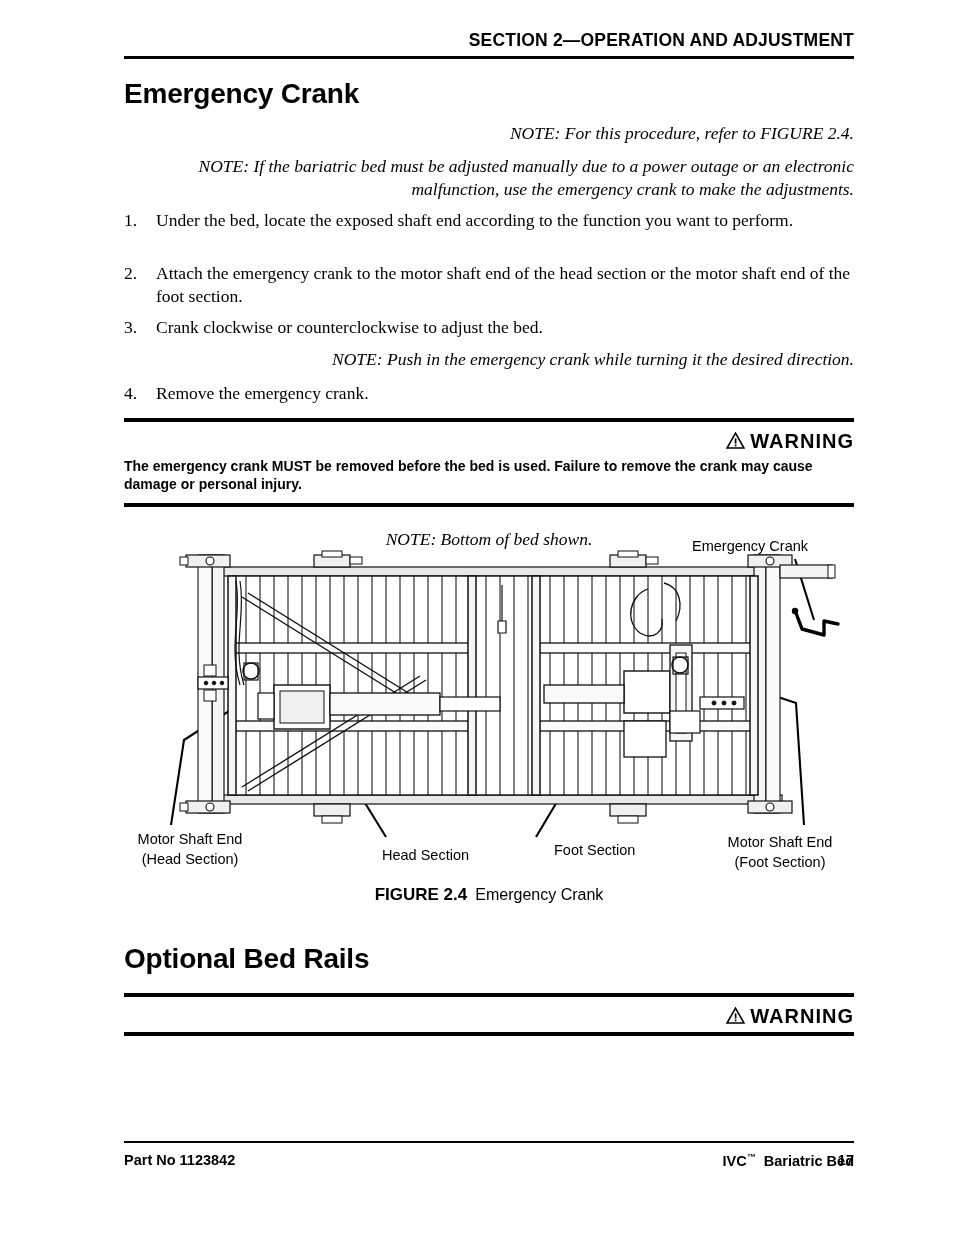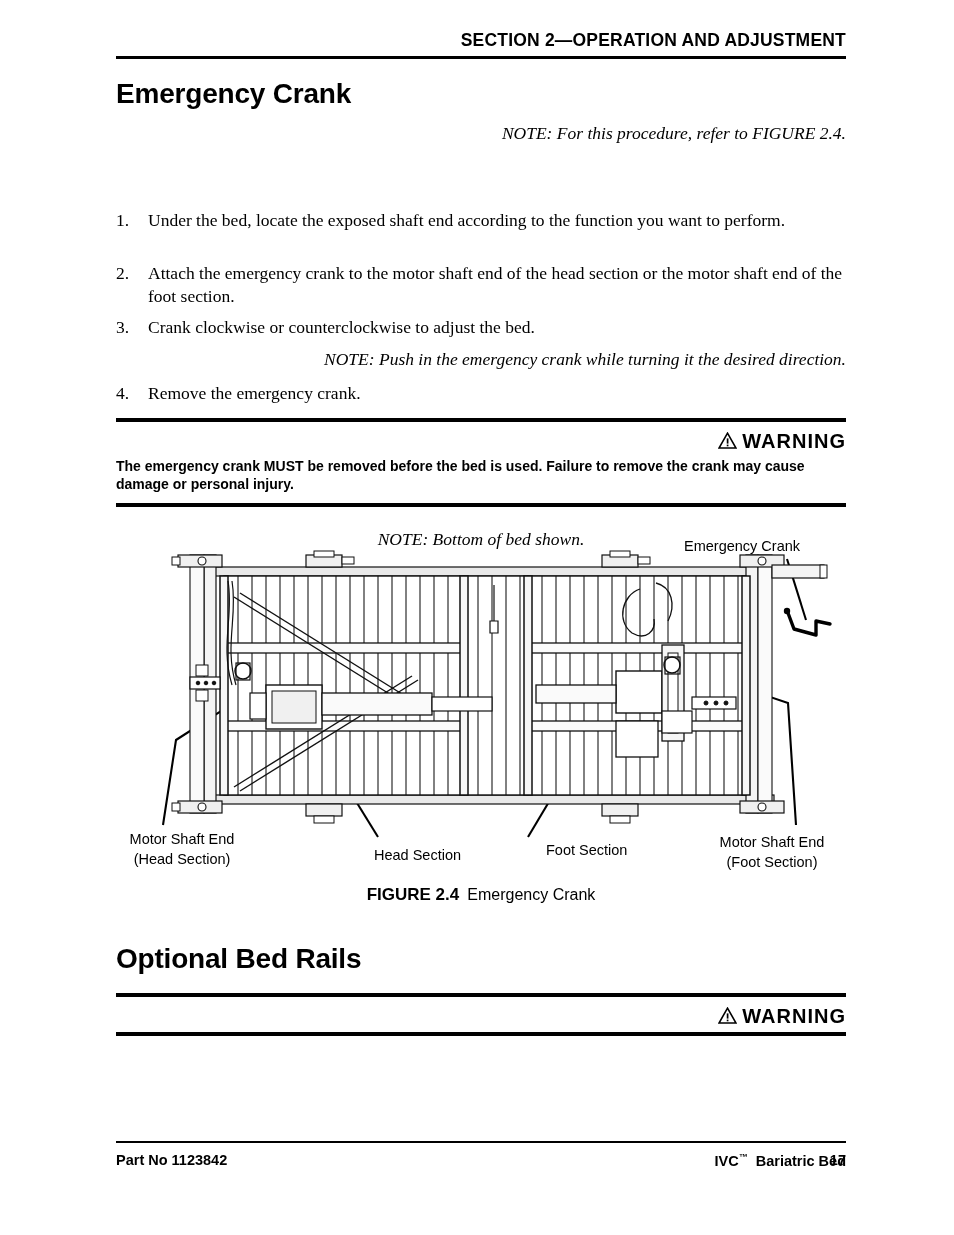--- a/index.html
+++ b/index.html
@@ -10,21 +10,21 @@
   body {
     width: 954px;
     height: 1235px;
     position: relative;
     font-family: "Liberation Sans", sans-serif;
     color: #000000;
     overflow: hidden;
   }
   .page {
     position: absolute;
-    left: 4px; top: 0;
+    left: 12px; top: 0;
     width: 810px;
     height: 1235px;
   }
 
   
   .header {
     position: absolute;
     left: 112px;
     top: 30px;
     width: 730px;
@@ -188,20 +188,21 @@
 
   <div class="header">
     <span class="header-title">SECTION 2—OPERATION AND ADJUSTMENT</span>
   </div>
   <div class="header-rule"></div>
 
   <div class="h1" id="heading-emergency-crank">Emergency Crank</div>
 
   <div class="note" style="top:122px;">NOTE: For this procedure, refer to FIGURE 2.4.</div>
 
+  <div class="note" style="top:155px;">NOTE: If the bariatric bed must be adjusted manually due to a power outage or an electronic malfunction, use the emergency crank to make the adjustments.</div>
 
   <div class="step" style="top:209px;">
     <span class="step-num">1.</span>
     <span class="step-text">Under the bed, locate the exposed shaft end according to the function you want to perform.</span>
   </div>
 
   <div class="step" style="top:262px;">
     <span class="step-num">2.</span>
     <span class="step-text">Attach the emergency crank to the motor shaft end of the head section or the motor shaft end of the foot section.</span>
   </div>

